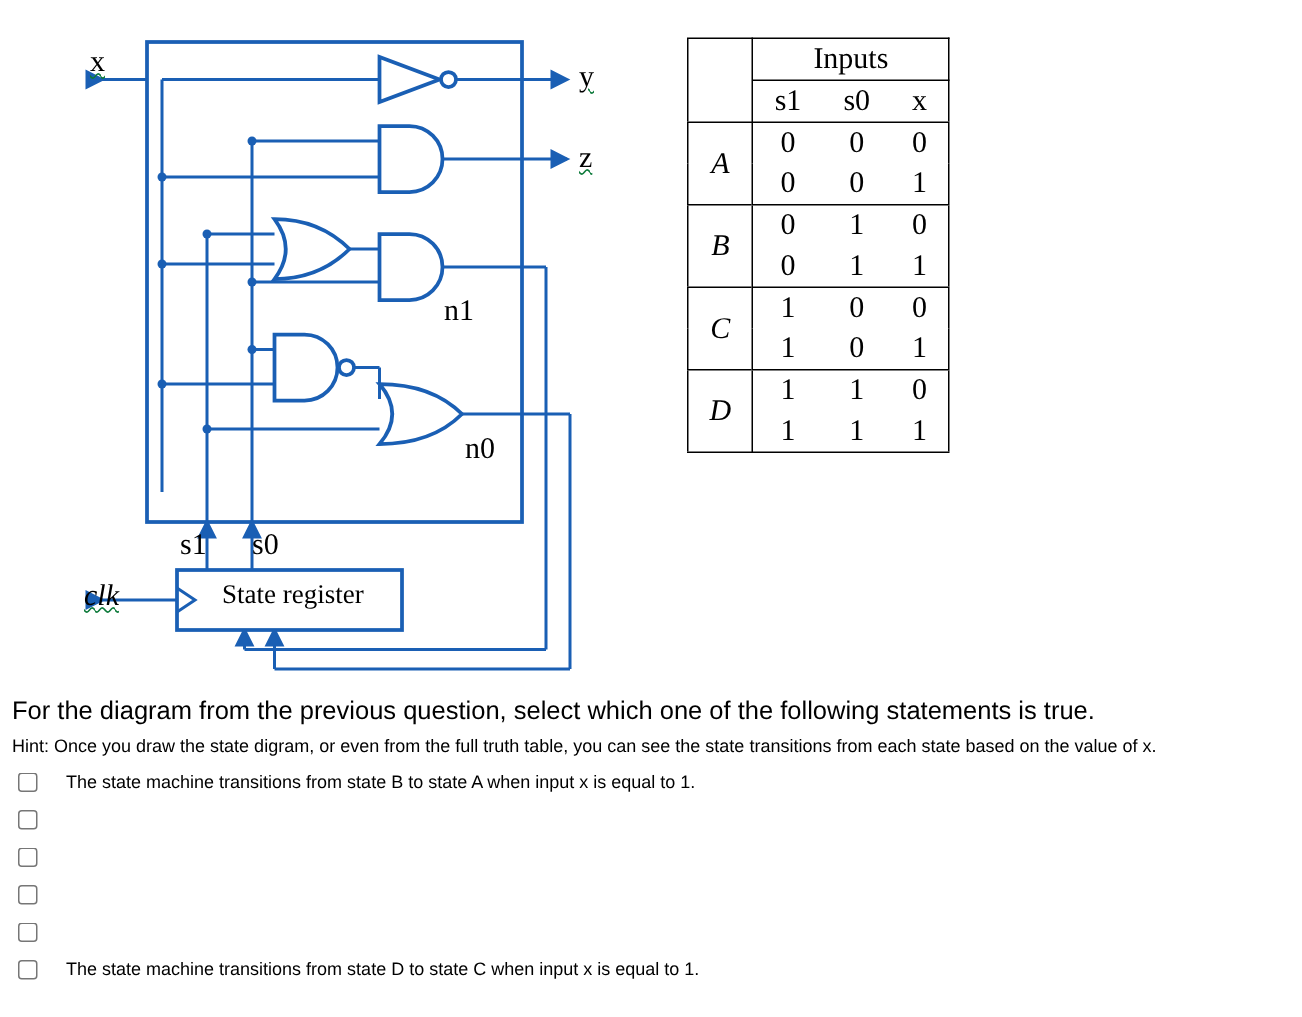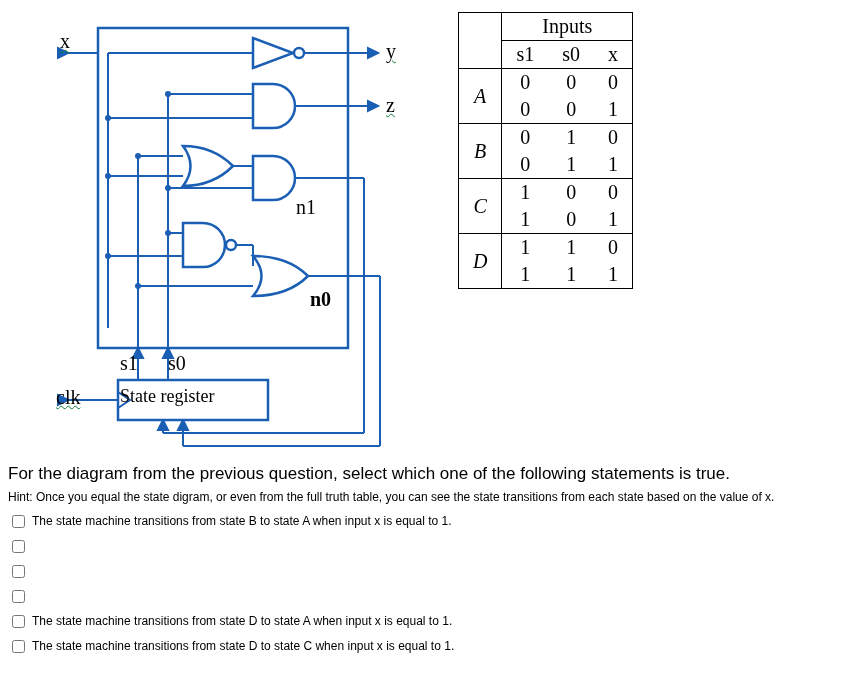--- a/index.html
+++ b/index.html
@@ -18,21 +18,21 @@
   }
   .circuit {
     width: 410px;
     height: 440px;
     position: relative;
   }
   .inputs-table {
     border-collapse: collapse;
     font-family: "Times New Roman", serif;
     font-size: 20px;
-    margin-top: 4px;
+    margin-top: 17px;
   }
   .inputs-table td {
     padding: 2px 14px;
     text-align: center;
   }
   .inputs-table .state-label {
     font-style: italic;
     font-size: 20px;
   }
   .sec-border td {
@@ -47,21 +47,21 @@
     font-size: 17px;
     margin: 12px 0 6px 0;
   }
   .hint {
     font-size: 12px;
     margin: 6px 0 10px 0;
   }
   .option {
     display: flex;
     align-items: flex-start;
-    gap: 4px;
+    gap: 16px;
     font-size: 12px;
     margin: 8px 0;
   }
   .option input {
     margin-top: 1px;
   }
   .underline-wavy {
     text-decoration: underline wavy #0c7a3a 1px;
   }
   .wire-label {
@@ -163,25 +163,25 @@
       <polygon class="arrow" points="130,340 125,350 135,350"></polygon>
       <line class="w" x1="160" y1="372" x2="160" y2="340"></line>
       <polygon class="arrow" points="160,340 155,350 165,350"></polygon>
     </svg>
 
     
     <span class="wire-label underline-wavy" style="left:52px; top:22px;">x</span>
     <span class="wire-label underline-wavy" style="left:378px; top:32px;">y</span>
     <span class="wire-label underline-wavy" style="left:378px; top:86px;">z</span>
     <span class="wire-label" style="left:288px; top:188px;">n1</span>
-    <span class="wire-label" style="left:302px; top:280px;font-weight:bold;">n0</span>
+    <span class="wire-label" style="left:302px; top:280px;">n0</span>
     <span class="wire-label" style="left:112px; top:344px;">s1</span>
     <span class="wire-label" style="left:160px; top:344px;">s0</span>
-    <span class="wire-label" style="left:112px; top:378px; font-size:18px;">State register</span>
-    <span class="wire-label underline-wavy" style="left:48px; top:378px;">clk</span>
+    <span class="wire-label" style="left:140px; top:378px; font-size:18px;">State register</span>
+    <span class="wire-label underline-wavy" style="left:48px; top:378px;font-style:italic;">clk</span>
   </div>
 
   <div>
     <table class="inputs-table" style="border-left:1px solid #000; border-right:1px solid #000;">
       <tbody>
           <tr>
         <td style="border-right:1px solid #000; border-top:1px solid #000;">&nbsp;</td>
         <td colspan="3" class="inputs-header-cell">Inputs</td>
       </tr>
       <tr>
@@ -237,35 +237,34 @@
         <td style="border-bottom:1px solid #000;">1</td>
         <td style="border-bottom:1px solid #000;">1</td>
         <td style="border-bottom:1px solid #000;">1</td>
       </tr>
     </tbody>
       </table>
   </div>
 </div>
 
 <div class="question">For the diagram from the previous question, select which one of the following statements is true.</div>
-<div class="hint">Hint: Once you equal the state digram, or even from the full truth table, you can see the state transitions from each state based on the value of x.</div>
+<div class="hint">Hint: Once you draw the state digram, or even from the full truth table, you can see the state transitions from each state based on the value of x.</div>
 
 <label class="option">
   <input type="checkbox" style="">
   <span>The state machine transitions from state B to state A when input x is equal to 1.</span>
 </label>
 <label class="option">
   <input type="checkbox" style="">
 </label>
 <label class="option">
   <input type="checkbox" style="">
 </label>
 <label class="option">
   <input type="checkbox" style="">
 </label>
 <label class="option">
   <input type="checkbox" style="">
-  <span>The state machine transitions from state D to state A when input x is equal to 1.</span>
 </label>
 <label class="option">
   <input type="checkbox" style="">
   <span>The state machine transitions from state D to state C when input x is equal to 1.</span>
 </label>
 
 </body></html>

